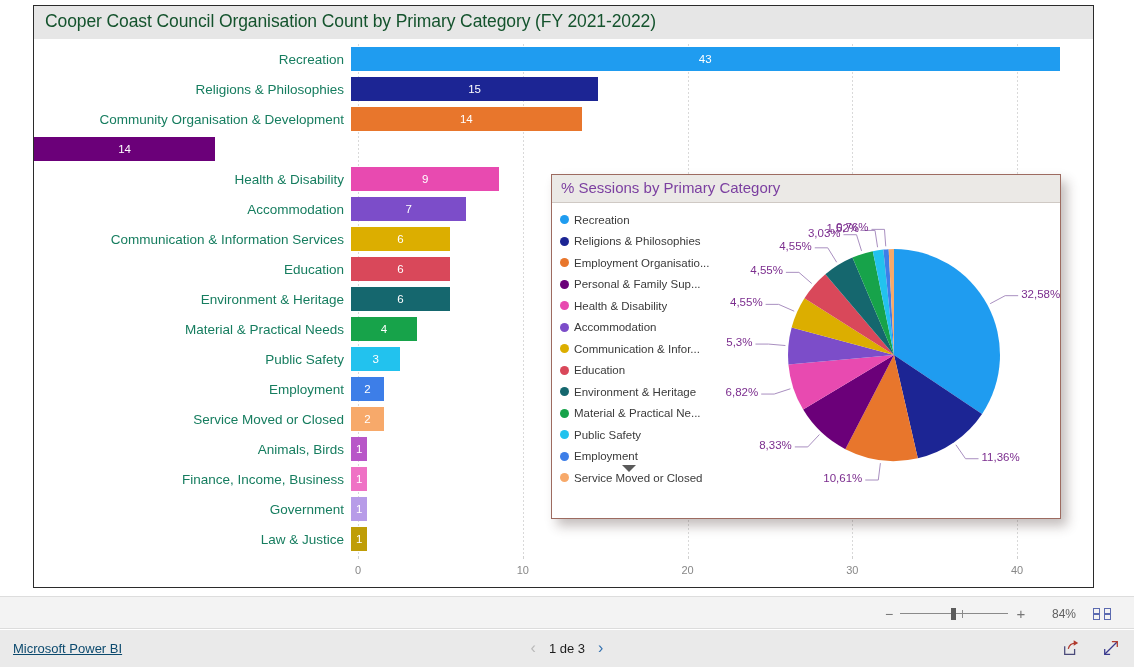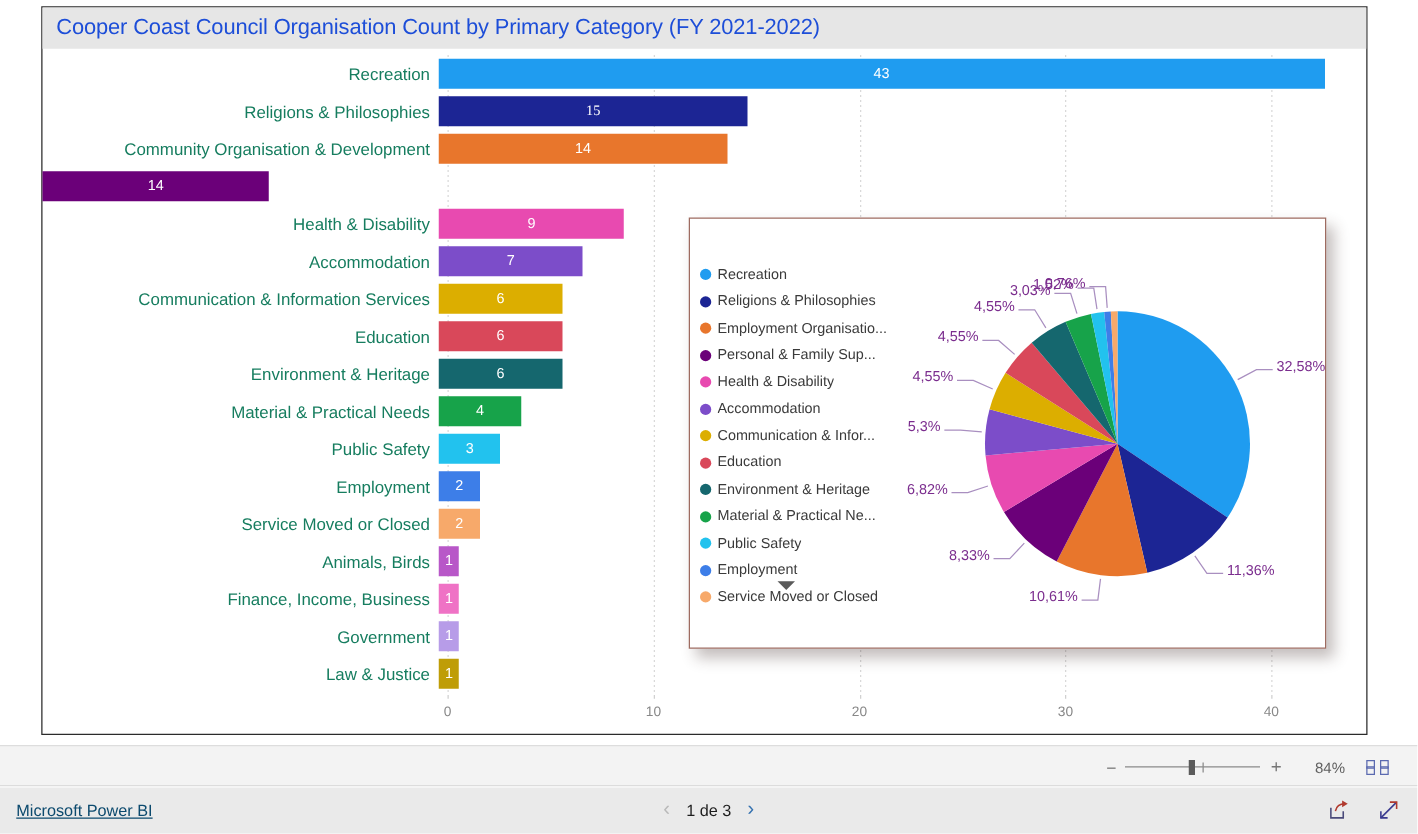--- a/index.html
+++ b/index.html
@@ -20,21 +20,21 @@
     box-sizing: border-box;
   }
   .visual-title-band {
     position: absolute; left: 0; top: 0;
     width: 100%; height: 33px;
     background: #e6e6e6;
     box-sizing: border-box;
   }
   .visual-title {
     position: absolute; left: 11px; top: 5px;
-    font-size: 17.5px; color: #1d4ed8; white-space: nowrap;
+    font-size: 17.5px; color: #14532d; white-space: nowrap;
     letter-spacing: -0.1px;
   }
 
   
   .bar-plot { position:absolute; left:0; top:38px; width:100%; height:545px; }
   .bar-rows { position:absolute; left:0; top:0; width:100%; }
   .bar-row {
     position: relative; height: 30px; display:flex; align-items:center;
   }
   .bar-cat {
@@ -143,21 +143,21 @@
             <div class="bar-cat">Recreation</div>
             <div class="bar-track">
               <div class="bar-fill" style="width: 708.523px; background: rgb(31, 156, 240);">
                 <span class="bar-val">43</span>
               </div>
             </div>
           </div>
           <div class="bar-row">
             <div class="bar-cat">Religions &amp; Philosophies</div>
             <div class="bar-track">
-              <div class="bar-fill" style="width: 247.159px; background: rgb(28, 37, 148); font-family: Liberation Serif, serif;">
+              <div class="bar-fill" style="width: 247.159px; background: rgb(28, 37, 148);">
                 <span class="bar-val">15</span>
               </div>
             </div>
           </div>
           <div class="bar-row">
             <div class="bar-cat">Community Organisation &amp; Development</div>
             <div class="bar-track">
               <div class="bar-fill" style="width: 230.682px; background: rgb(232, 118, 44);">
                 <span class="bar-val">14</span>
               </div>
@@ -283,20 +283,23 @@
           <div class="xtickmark" style="left: 329.545px;"></div>
           <div class="xtick" style="left: 329.545px;">20</div>
           <div class="xtickmark" style="left: 494.318px;"></div>
           <div class="xtick" style="left: 494.318px;">30</div>
           <div class="xtickmark" style="left: 659.091px;"></div>
           <div class="xtick" style="left: 659.091px;">40</div>
         </div>
     </div>
 
     <div class="pie-card">
+      <div class="pie-title-band">
+        <div class="pie-title">% Sessions by Primary Category</div>
+      </div>
       <div class="pie-legend" id="pie-legend">
           <div class="leg-item">
             <span class="leg-dot" style="background: rgb(31, 156, 240);"></span>
             <span class="leg-text">Recreation</span>
           </div>
           <div class="leg-item">
             <span class="leg-dot" style="background: rgb(28, 37, 148);"></span>
             <span class="leg-text">Religions &amp; Philosophies</span>
           </div>
           <div class="leg-item">

